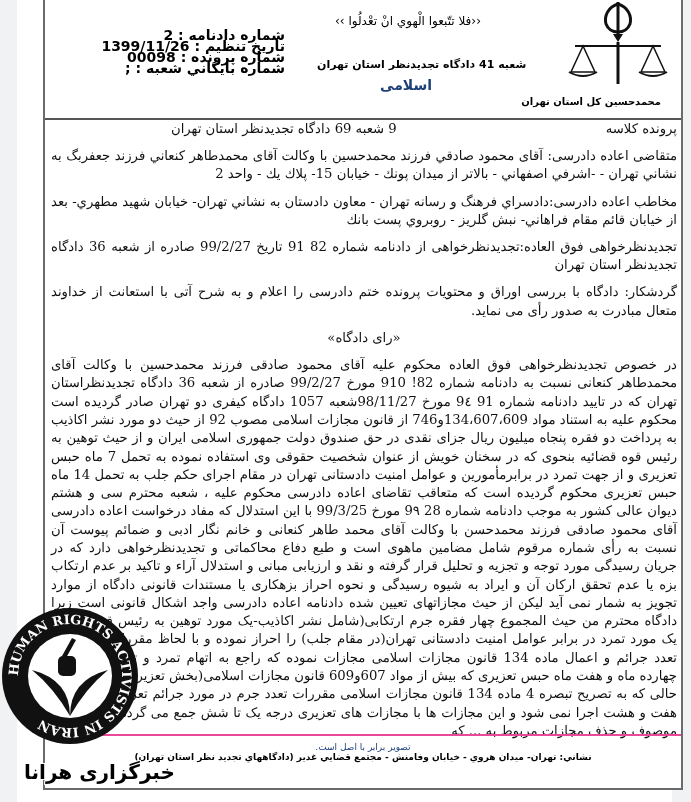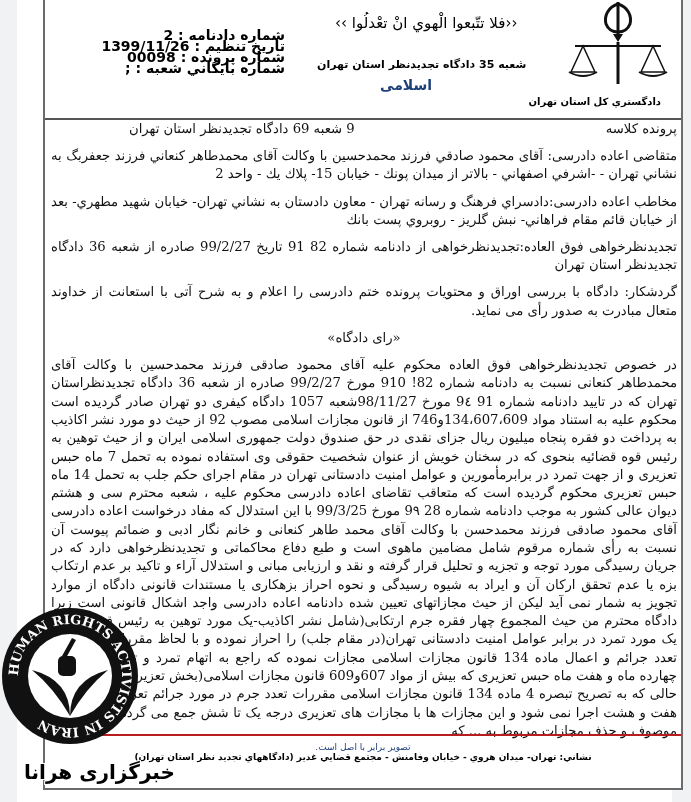--- a/index.html
+++ b/index.html
@@ -16,33 +16,33 @@
     position:absolute; left:26px; top:0; width:640px; height:790px;
     border-left:2px solid #6b6b6b; border-right:2px solid #6b6b6b;
     border-bottom:2px solid #6b6b6b;
     box-sizing:border-box; background:#fff;
   }
   
   .header { position:absolute; left:0; top:0; width:100%; height:118px; border-bottom:2px solid #555; }
   .emblem { position:absolute; right:8px; top:0; width:110px; height:100px; }
   .emblem svg { width:110px; height:88px; }
   .emblem-caption { position:absolute; right:12px; top:96px; font-family:"DejaVu Sans", sans-serif; font-size:10px; font-weight:bold; direction:rtl; white-space:nowrap; }
-  .verse { position:absolute; left:290px; top:14px; font-size:15px; direction:rtl; font-family:"DejaVu Sans", sans-serif; }
+  .verse { position:absolute; left:290px; top:14px; font-size:12px; direction:rtl; font-family:"DejaVu Sans", sans-serif; }
   .branch { position:absolute; left:272px; top:58px; font-size:11px; font-weight:bold; direction:rtl; font-family:"DejaVu Sans", sans-serif; }
   .doctitle { position:absolute; left:335px; top:77px; font-size:14px; font-weight:bold; color:#1c3f78; direction:rtl; font-family:"DejaVu Sans", sans-serif; }
   .meta { position:absolute; left:110px; top:30px; direction:rtl; font-family:"DejaVu Sans", sans-serif; font-size:14px; font-weight:bold; line-height:11px; text-align:right; width:130px; }
   .meta div { white-space:nowrap; }
   
   .content { position:absolute; left:6px; top:120px; width:626px; direction:rtl; text-align:justify; font-size:13.2px; line-height:18.2px; color:#111; }
   .row { margin-bottom:9px; }
   .row.title { display:flex; justify-content:space-between; }
   .center { text-align:center; }
   .ruling { line-height:18.3px; }
   
-  .footer { position:absolute; left:0; bottom:0; width:100%; height:52px; border-top:2px solid #b91c1c; font-family:"DejaVu Sans", sans-serif; text-align:center; direction:rtl; }
+  .footer { position:absolute; left:0; bottom:0; width:100%; height:52px; border-top:2px solid #ec4899; font-family:"DejaVu Sans", sans-serif; text-align:center; direction:rtl; }
   .footer .copy { color:#1d3f7a; font-size:9px; margin-top:6px; }
   .footer .addr { font-size:9px; font-weight:bold; }
   
   .watermark { position:absolute; left:0; top:606px; width:140px; height:140px; }
   .wm-text { position:absolute; left:24px; top:760px; font-family:"DejaVu Sans", sans-serif; font-weight:bold; font-size:20px; color:#000; direction:rtl; text-shadow: 1px 1px 0 #fff, -1px -1px 0 #fff, 1px -1px 0 #fff, -1px 1px 0 #fff; }
 </style>
 </head>
 <body>
 
 <div class="page">
@@ -54,37 +54,37 @@
           <path d="M55 4 c-10 3 -14 12 -12 20 c2 5 6 8 12 8 c6 0 10 -3 12 -8 c2 -8 -2 -17 -12 -20z" fill="none" stroke="#111" stroke-width="3"></path>
           <line x1="55" y1="2" x2="55" y2="34" stroke="#111" stroke-width="3"></line>
           <path d="M50 34 l5 8 l5 -8 z" fill="#111"></path>
           <line x1="55" y1="42" x2="55" y2="84" stroke="#111" stroke-width="3"></line>
           <line x1="12" y1="46" x2="98" y2="46" stroke="#111" stroke-width="2"></line>
           <path d="M20 46 L8 72 L32 72 Z" fill="none" stroke="#111" stroke-width="1.5"></path>
           <path d="M90 46 L78 72 L102 72 Z" fill="none" stroke="#111" stroke-width="1.5"></path>
           <path d="M6 72 q14 8 28 0" fill="none" stroke="#111" stroke-width="2"></path>
           <path d="M76 72 q14 8 28 0" fill="none" stroke="#111" stroke-width="2"></path>
         </svg>
-        <div class="emblem-caption">دادگستري كل استان تهران</div>
+        <div class="emblem-caption">محمدحسين كل استان تهران</div>
       </div>
       <div class="verse">‹‹فلا تتّبعوا الْهوي انْ تعْدلُوا ››</div>
-      <div class="branch">شعبه 35 دادگاه تجديدنظر استان تهران</div>
+      <div class="branch">شعبه 41 دادگاه تجديدنظر استان تهران</div>
       <div class="doctitle">اسلامی</div>
       <div class="meta">
         <div>شماره دادنامه : 2</div>
         <div>تاريخ تنظيم : 1399/11/26</div>
         <div>شماره پرونده : 00098</div>
         <div>شماره بايگاني شعبه : ;</div>
       </div>
     </div>
 
     <div class="content">
       <div class="row title">
         <span>پرونده كلاسه</span>
-        <span style="margin-left:78px">9 شعبه 69 دادگاه تجدیدنظر استان تهران</span>
+        <span style="margin-left:120px">9 شعبه 69 دادگاه تجدیدنظر استان تهران</span>
       </div>
       <div class="row">متقاضی اعاده دادرسی: آقای محمود صادقي  فرزند محمدحسين با وكالت آقای محمدطاهر كنعاني فرزند جعفربگ به نشاني تهران - -اشرفي اصفهاني  - بالاتر از ميدان پونك - خيابان 15- پلاك يك - واحد 2</div>
       <div class="row">مخاطب اعاده دادرسی:دادسراي فرهنگ و رسانه تهران - معاون دادستان  به نشاني تهران- خيابان شهيد مطهري- بعد از خيابان قائم مقام فراهاني- نبش گلريز - روبروي پست بانك</div>
       <div class="row">تجدیدنظرخواهی فوق العاده:تجديدنظرخواهی از دادنامه شماره 82        91 تاريخ 99/2/27 صادره از شعبه 36 دادگاه تجديدنظر استان تهران</div>
       <div class="row">گردشكار: دادگاه با بررسی اوراق و محتويات پرونده ختم دادرسی را اعلام و به شرح آتی با استعانت از خداوند متعال مبادرت به صدور رأی    می نمايد.</div>
       <div class="row center">«رای دادگاه»</div>
       <div class="ruling">در خصوص تجدیدنظرخواهی فوق العاده محکوم علیه آقای محمود صادقی فرزند محمدحسین با وکالت آقای محمدطاهر کنعانی نسبت به دادنامه شماره 82!      910 مورخ 99/2/27 صادره از شعبه 36 دادگاه تجدیدنظراستان تهران که در تایید دادنامه شماره 91       9٤ مورخ 98/11/27شعبه 1057 دادگاه کیفری دو تهران صادر گردیده است  محکوم علیه به استناد مواد 134،607،609و746 از قانون مجازات اسلامی مصوب 92 از حیث دو مورد نشر اکاذیب به پرداخت دو فقره پنجاه میلیون ریال جزای نقدی در حق صندوق دولت جمهوری اسلامی ایران و از حیث توهین به رئیس قوه قضائیه بنحوی که در سخنان خویش از عنوان شخصیت حقوقی وی استفاده نموده به تحمل 7 ماه حبس تعزیری و از جهت تمرد در برابرمأمورین و عوامل امنیت دادستانی تهران در مقام اجرای حکم جلب به تحمل 14 ماه حبس تعزیری محکوم گردیده است که متعاقب تقاضای اعاده دادرسی محکوم علیه ، شعبه محترم سی و هشتم دیوان عالی کشور به موجب دادنامه شماره 28       9٩ مورخ 99/3/25 با این استدلال که مفاد درخواست اعاده دادرسی آقای محمود صادقی فرزند محمدحسن با وکالت آقای محمد طاهر کنعانی و خانم نگار ادبی و ضمائم پیوست آن نسبت به رأی شماره مرقوم شامل مضامین ماهوی است و طبع دفاع محاکماتی و تجدیدنظرخواهی دارد که در جریان رسیدگی مورد توجه و تجزیه و تحلیل قرار گرفته و نقد و ارزیابی مبانی و استدلال آراء و تاکید بر عدم ارتکاب بزه یا عدم تحقق ارکان آن و ایراد به شیوه رسیدگی و نحوه احراز بزهکاری یا مستندات قانونی دادگاه از موارد تجویز به شمار نمی آید لیکن از حیث مجازاتهای تعیین شده دادنامه اعاده دادرسی واجد اشکال قانونی است زیرا دادگاه محترم من حیث المجموع چهار فقره جرم ارتکابی(شامل نشر اکاذیب-یک مورد توهین به رئیس قوه قضائیه یک مورد تمرد در برابر عوامل امنیت دادستانی تهران(در مقام جلب) را احراز نموده و با لحاظ مقررات مربوط به تعدد جرائم و اعمال ماده 134 قانون مجازات اسلامی مجازات نموده که راجع به اتهام تمرد و توهین به ترتیب چهارده ماه و هفت ماه حبس تعزیری که بیش از مواد 607و609 قانون مجازات اسلامی(بخش تعزیرات)می باشد در حالی که به تصریح تبصره 4 ماده 134 قانون مجازات اسلامی مقررات تعدد جرم در مورد جرائم تعزیری درجه های هفت و هشت اجرا نمی شود و این مجازات ها با مجازات های تعزیری درجه یک تا شش جمع می گردد لذا با کیفیت موصوف و حذف مجازات مربوط به ... که</div>
     </div>
 
     <div class="footer">

